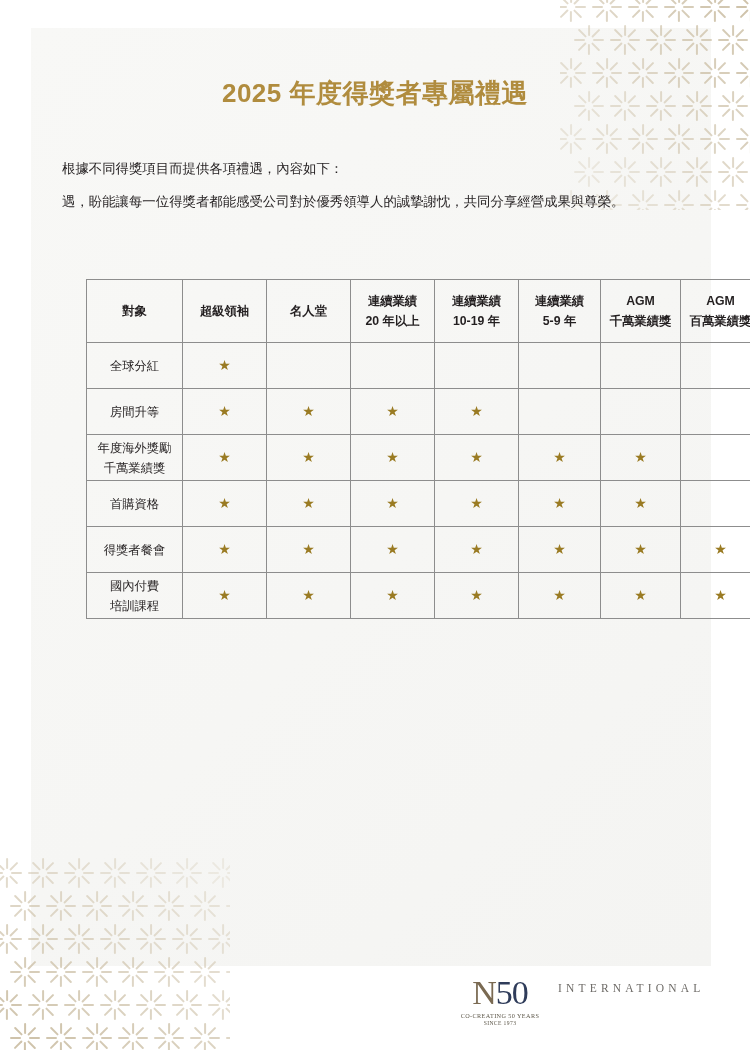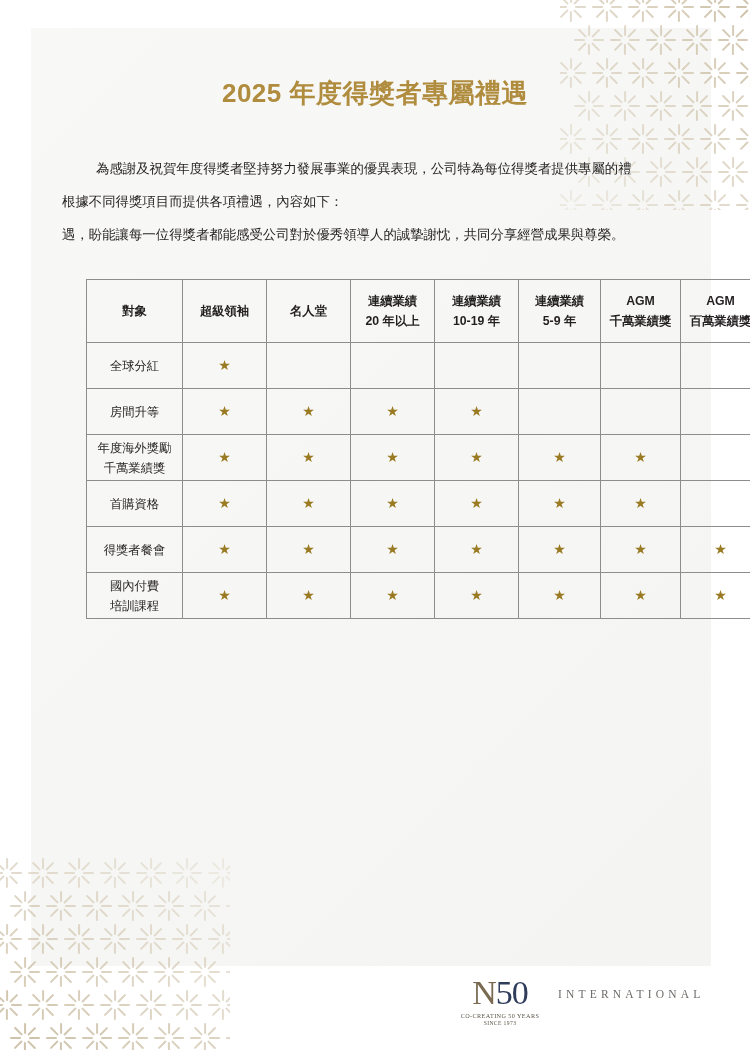--- a/index.html
+++ b/index.html
@@ -221,21 +221,21 @@
     -webkit-background-clip: text;
     background-clip: text;
     color: #a8822f;
     -webkit-text-fill-color: transparent;
   }
   .nefful-sub {
     font-family: "Liberation Serif", "DejaVu Serif", serif;
     font-size: 11.5px;
     letter-spacing: 4.2px;
     color: #6d6a66;
-    margin-top: 14px;
+    margin-top: 8px;
   }
 </style>
 </head>
 <body>
 
 <div class="page">
 
   <div class="card"></div>
 
   <div class="flake-field flake-tr" id="flakes-tr">
@@ -1023,21 +1023,20 @@
       <div class="flake" style="left: 224px; top: 171px; opacity: 0.66;">
         <i></i>
         <i></i>
         <i></i>
       </div>
     </div>
 
   <div class="title">2025 年度得獎者專屬禮遇</div>
 
   <div class="body-text">
-    <div class="body-line indent">為感謝及祝賀年度得獎者堅持努力發展事業的優異表現，公司特為每位得獎者提供專屬的禮</div>
     <div class="body-line">根據不同得獎項目而提供各項禮遇，內容如下：</div>
     <div class="body-line">遇，盼能讓每一位得獎者都能感受公司對於優秀領導人的誠摯謝忱，共同分享經營成果與尊榮。</div>
   </div>
 
   <div class="table-wrap">
     <table class="benefits">
       <colgroup>
         <col class="c0">
           <col class="c1">
           <col class="c2">

